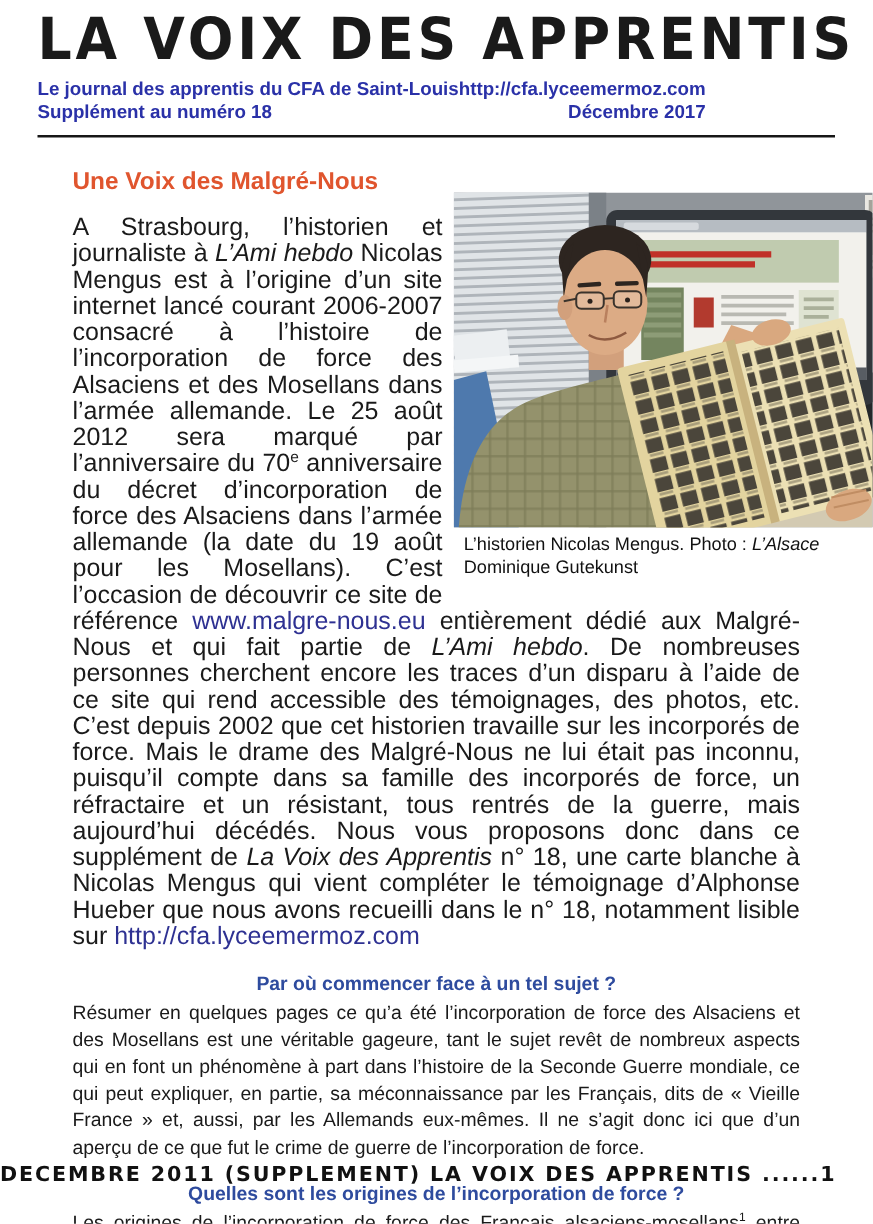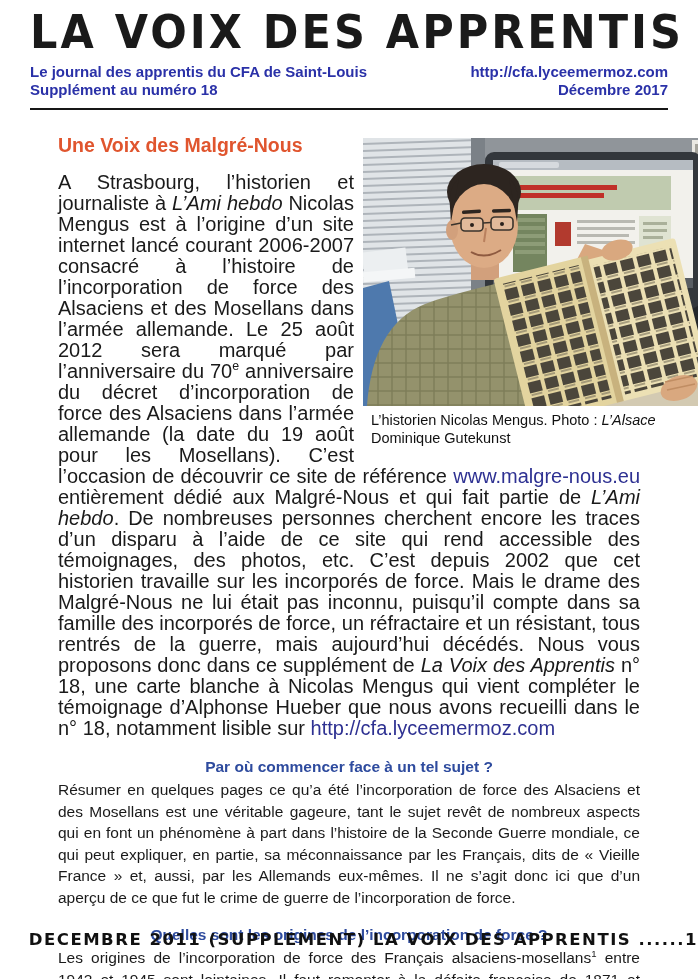--- a/index.html
+++ b/index.html
@@ -9,43 +9,43 @@
     font-family:"Liberation Sans",sans-serif;
   }
   
   .header{padding:8px 30px 0;}
   .nl-title{
     font-family:"DejaVu Sans",sans-serif;font-weight:900;
     font-size:43px;line-height:48px;text-align:center;
     letter-spacing:3px;margin:0 0 7px;transform:scaleY(1.08);
     white-space:nowrap;
   }
-  .tagline-row{display:flex;justify-content:space-between;
+  .tagline-row{display:flex;justify-content:flex-start;
     color:#2a31a8;font-weight:bold;font-size:15px;line-height:18px;}
   .tag-right{text-align:right;}
   .header-rule{border:none;border-top:2px solid #161616;margin:9px 0 0;}
   
   .content{padding:24px 58px 0;}
   .article-title{color:#e0552e;font-size:19.5px;font-weight:bold;
     line-height:23px;margin:0 0 15px;}
-  .photo-figure{float:right;width:293px;margin:4px -16px 4px 9px;}
+  .photo-figure{float:right;width:293px;margin:20px -16px 4px 9px;}
   .photo-frame{display:block;}
   .photo-caption{font-size:14.5px;line-height:18px;margin:5px 0 0;padding-left:8px;color:#111;}
   .intro{font-weight:normal;font-size:20px;line-height:21px;
     text-align:justify;margin:0 0 18px;}
   .section-heading{color:#2e4b9e;font-size:15.5px;font-weight:bold;
     margin:17px 0 2px;line-height:20px;text-align:center;}
   .section-body{font-size:15.5px;line-height:21.5px;text-align:justify;margin:0;}
   
   .run-italic{font-style:italic;}
   .run-link{color:#2e3192;}
   .run-sup{font-size:0.62em;vertical-align:super;line-height:0;}
   
   .page-footer{
-    position:absolute;left:0;right:0;bottom:30px;text-align:right;
+    position:absolute;left:0;right:0;bottom:30px;text-align:left;
     font-family:"DejaVu Sans",sans-serif;font-weight:800;
     font-size:16.5px;letter-spacing:1.5px;color:#111;
   }
 </style>
 </head>
 <body>
 
 <header class="header">
   <h1 class="nl-title">LA VOIX DES APPRENTIS</h1>
   <div class="tagline-row">

